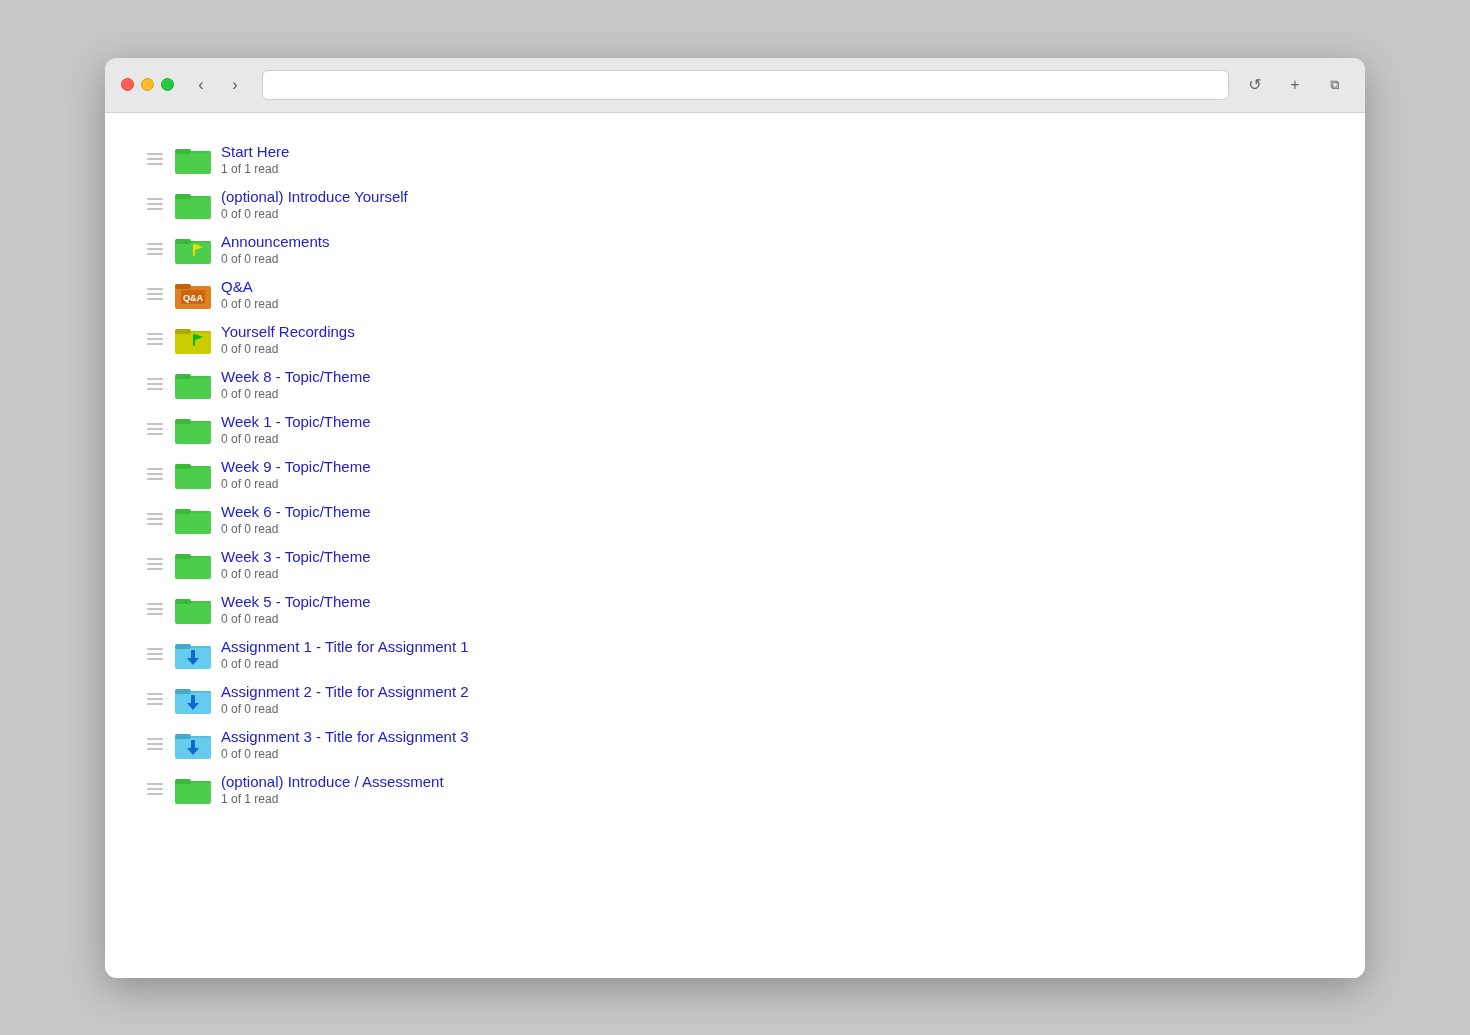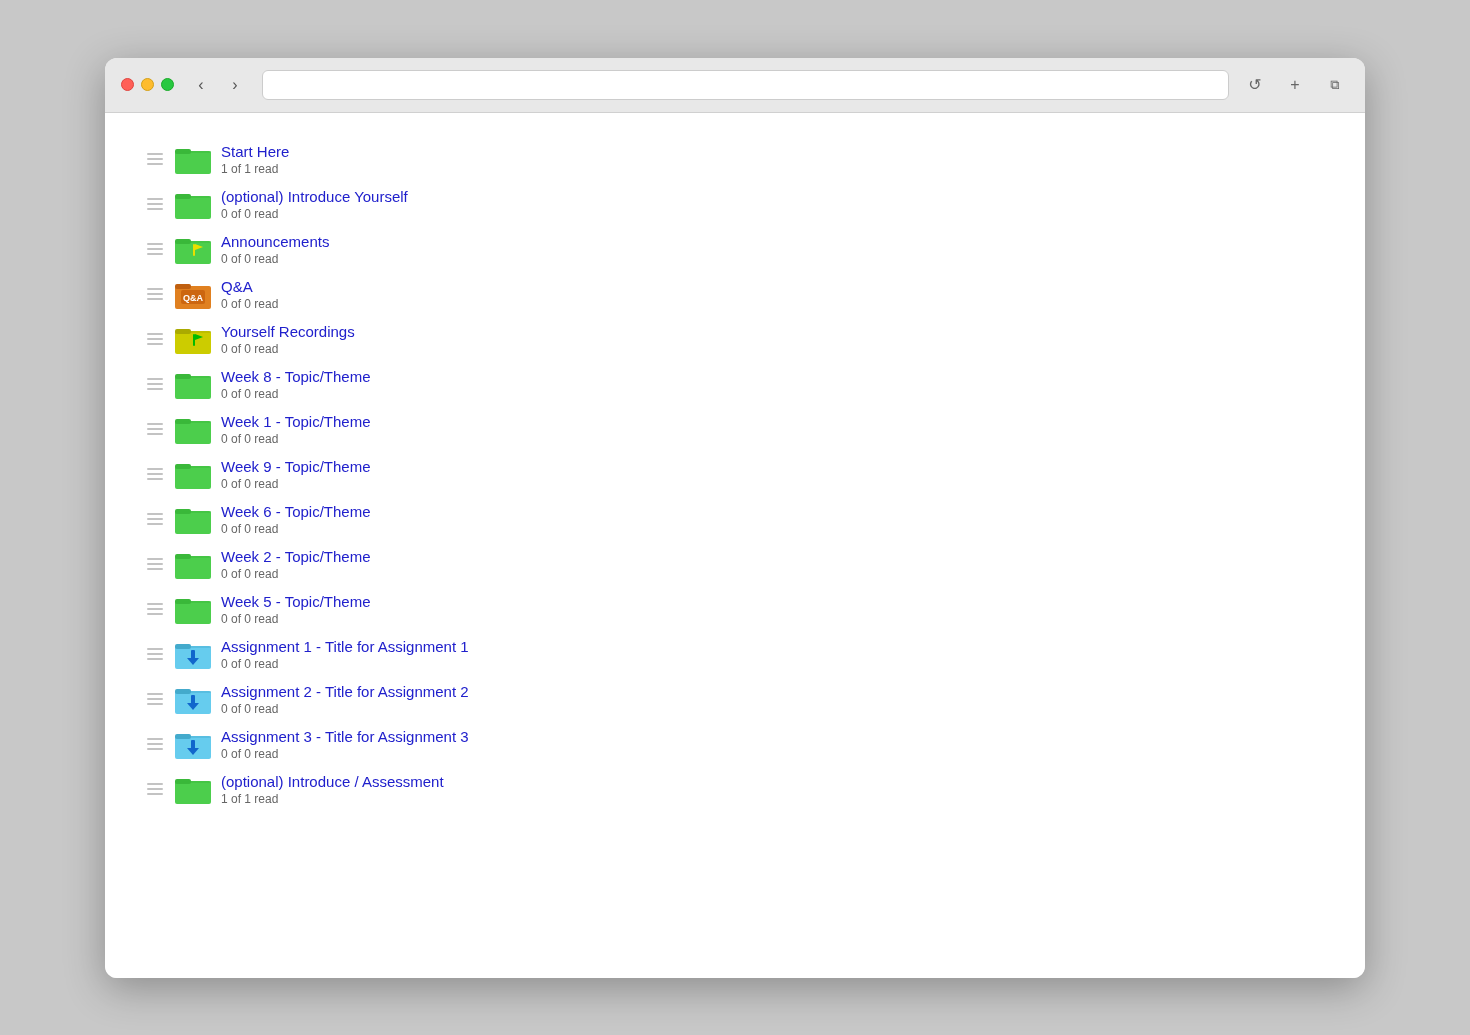--- a/index.html
+++ b/index.html
@@ -347,21 +347,21 @@
           <span></span>
     </div>
     <div class="folder-icon">
       <svg width="36" height="30" viewBox="0 0 36 30" xmlns="http://www.w3.org/2000/svg">
       <rect x="0" y="7" width="36" height="23" rx="2" fill="#4cce4c"></rect>
       <rect x="0" y="5" width="16" height="5" rx="2" fill="#3ab83a"></rect>
       <rect x="0" y="7" width="36" height="2" fill="#3ab83a" opacity="0.4"></rect>
     </svg>
     </div>
     <div class="item-text">
-      <a class="item-title" href="#">Week 2 - Topic/Theme</a>
+      <a class="item-title" href="#">Week 3 - Topic/Theme</a>
       <span class="item-subtitle">0 of 0 read</span>
     </div>
   </div>
       <div class="list-item">
     <div class="drag-handle">
       <span></span>
           <span></span>
           <span></span>
     </div>
     <div class="folder-icon">

